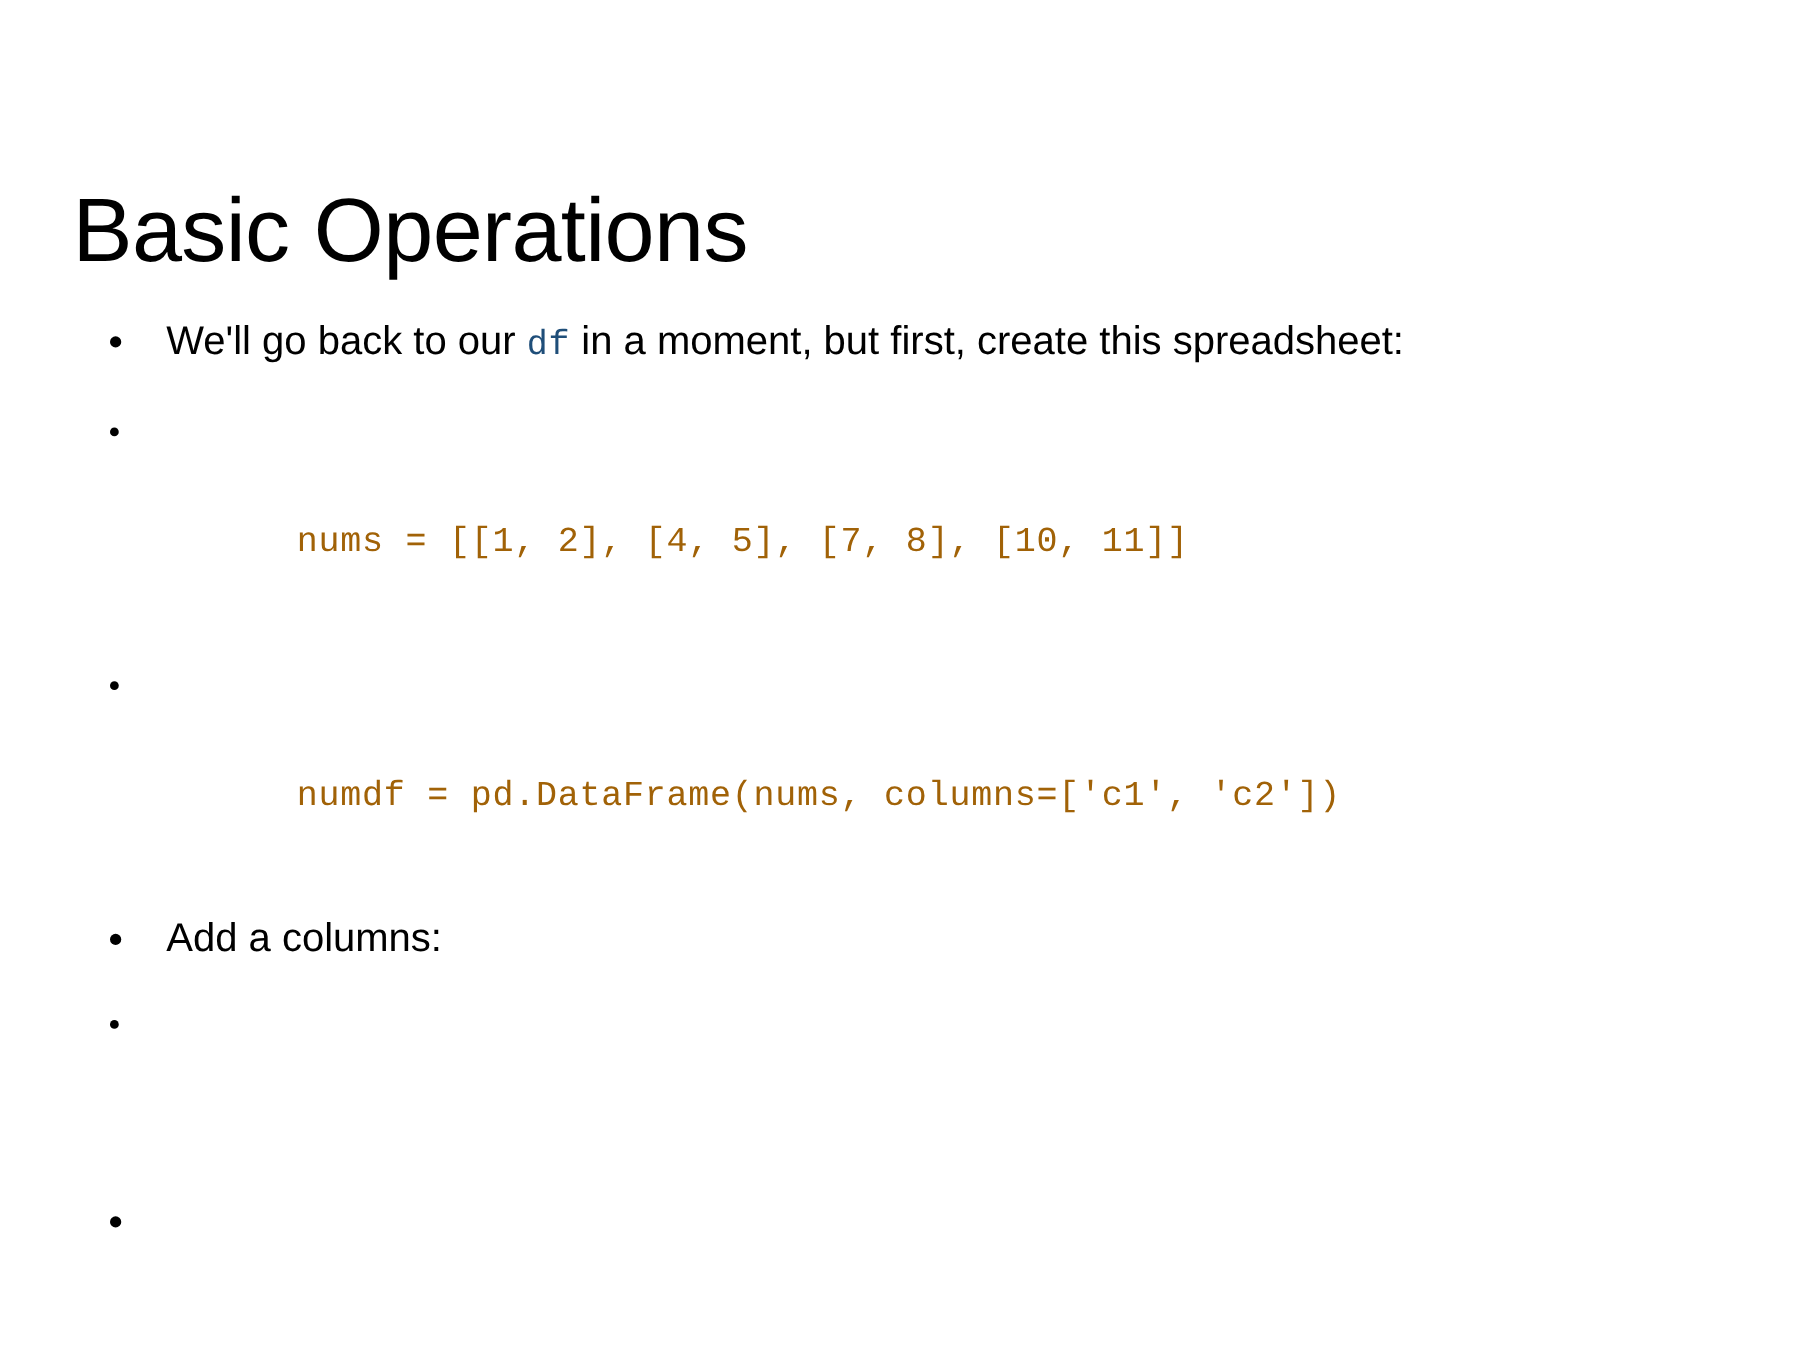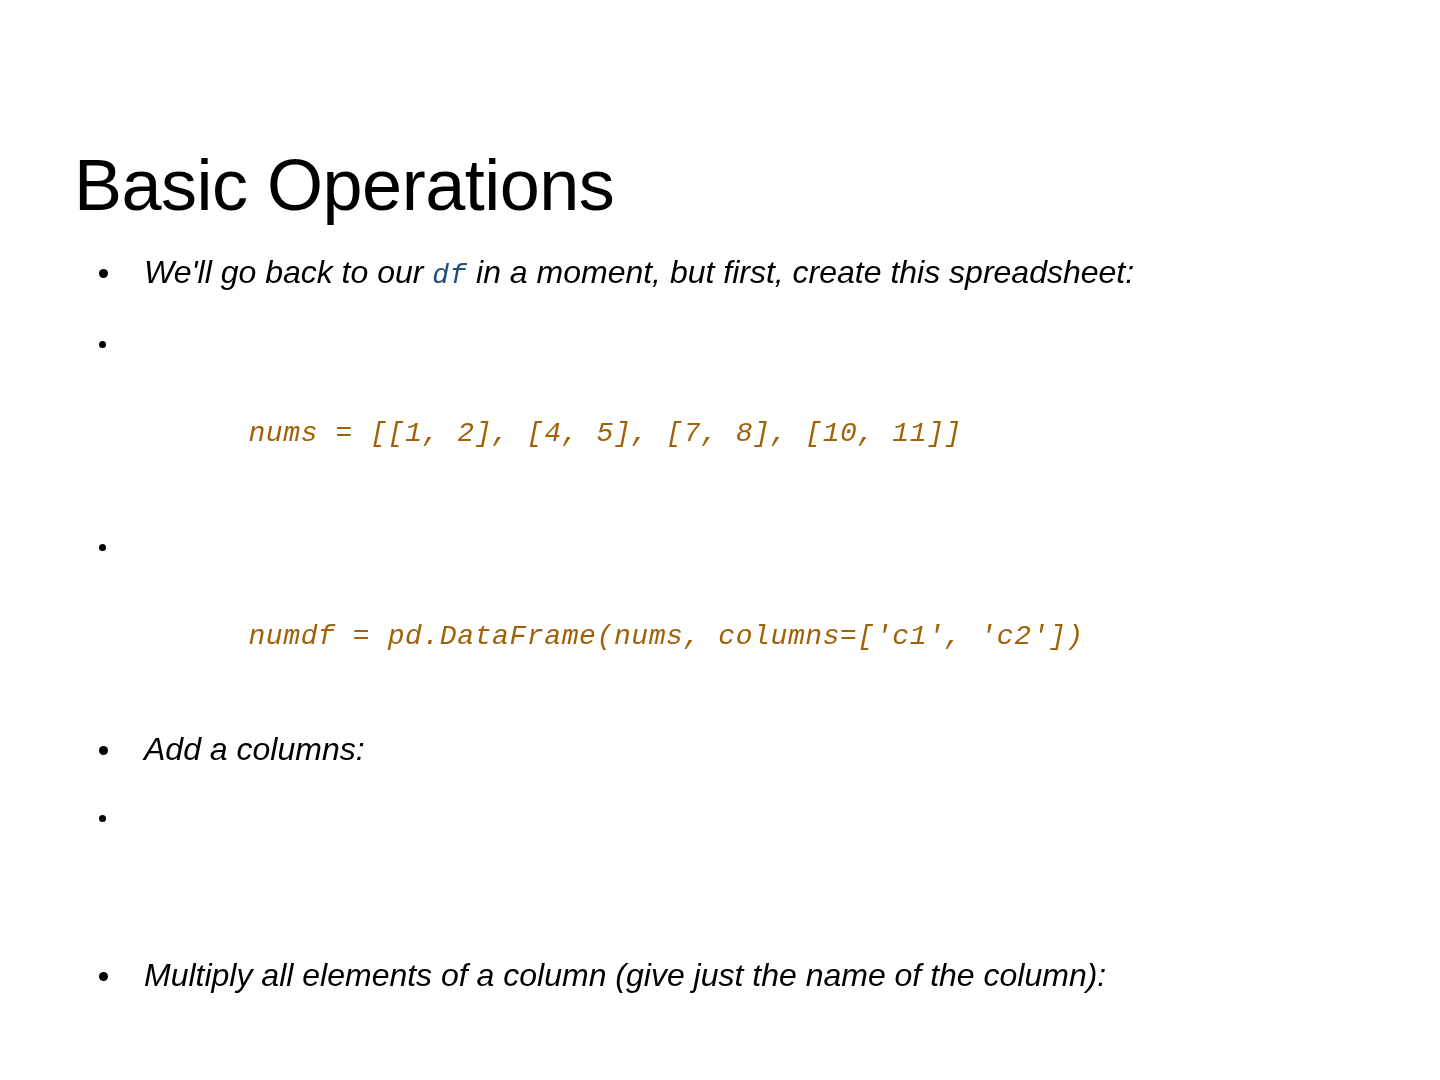--- a/index.html
+++ b/index.html
@@ -17,21 +17,21 @@
 
   .slide {
     position: relative;
     width: 1440px;
     height: 1080px;
     background: #ffffff;
   }
 
   .slide-title {
     position: absolute;
-    left: 74px;
+    left: 58px;
     top: 96px;
     font-family: "Liberation Sans", sans-serif;
     font-size: 72px;
     line-height: 82px;
     font-weight: normal;
     color: #000000;
     letter-spacing: -0.5px;
     white-space: nowrap;
   }
 
@@ -39,22 +39,21 @@
     position: absolute;
     left: 74px;
     top: 250px;
     width: 1320px;
   }
 
   .bullet-row {
     position: relative;
     display: block;
     padding-left: 59px;
-    margin: 11px;
-    font-style: italic;
+    margin: 0;
   }
 
   
   .bullet-row .marker {
     position: absolute;
     left: 14px;
     border-radius: 50%;
     background: #000000;
   }
 
@@ -123,21 +122,20 @@
       <span class="marker"></span>
       <span>Add a columns:</span>
     </div>
 
     <div class="bullet-row code-row sp-b">
       <span class="marker"></span>
     </div>
 
     <div class="bullet-row text-row sp-b">
       <span class="marker"></span>
-      <span>Multiply all elements of a column (give just the name of the column):</span>
     </div>
 
     <div class="bullet-row code-row sp-b">
       
       
     </div>
 
   </div>
 </div>
 

